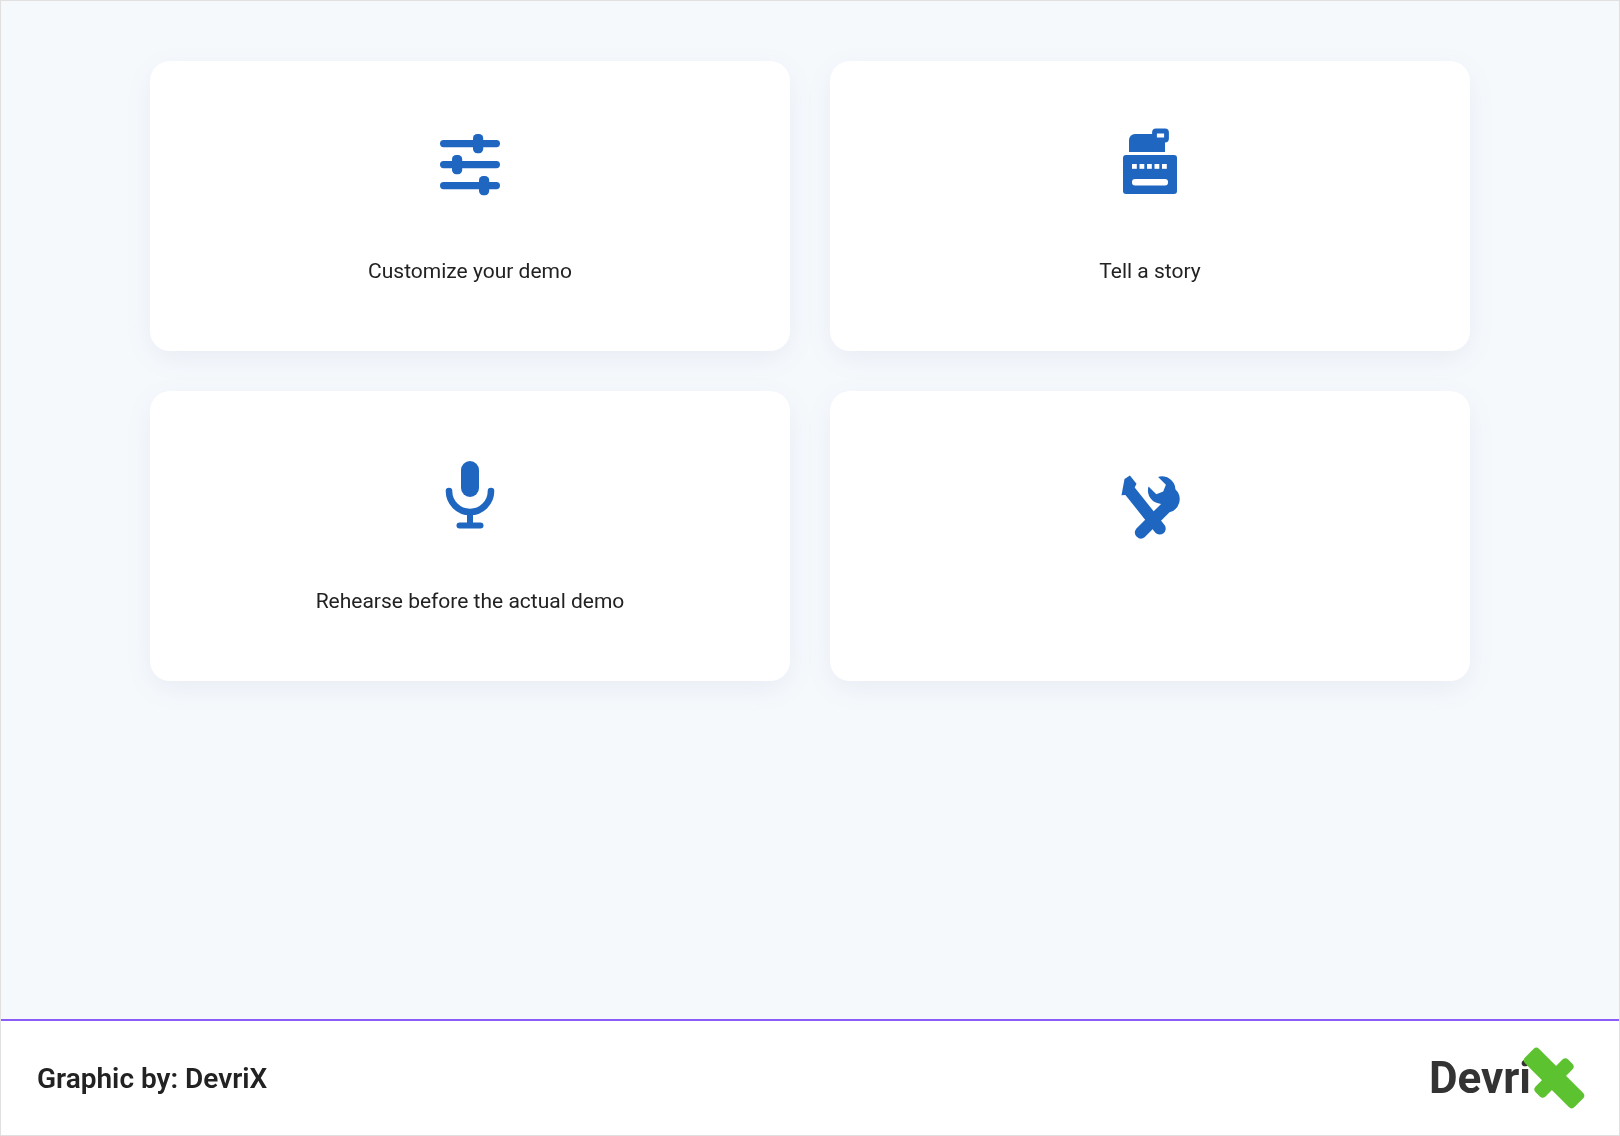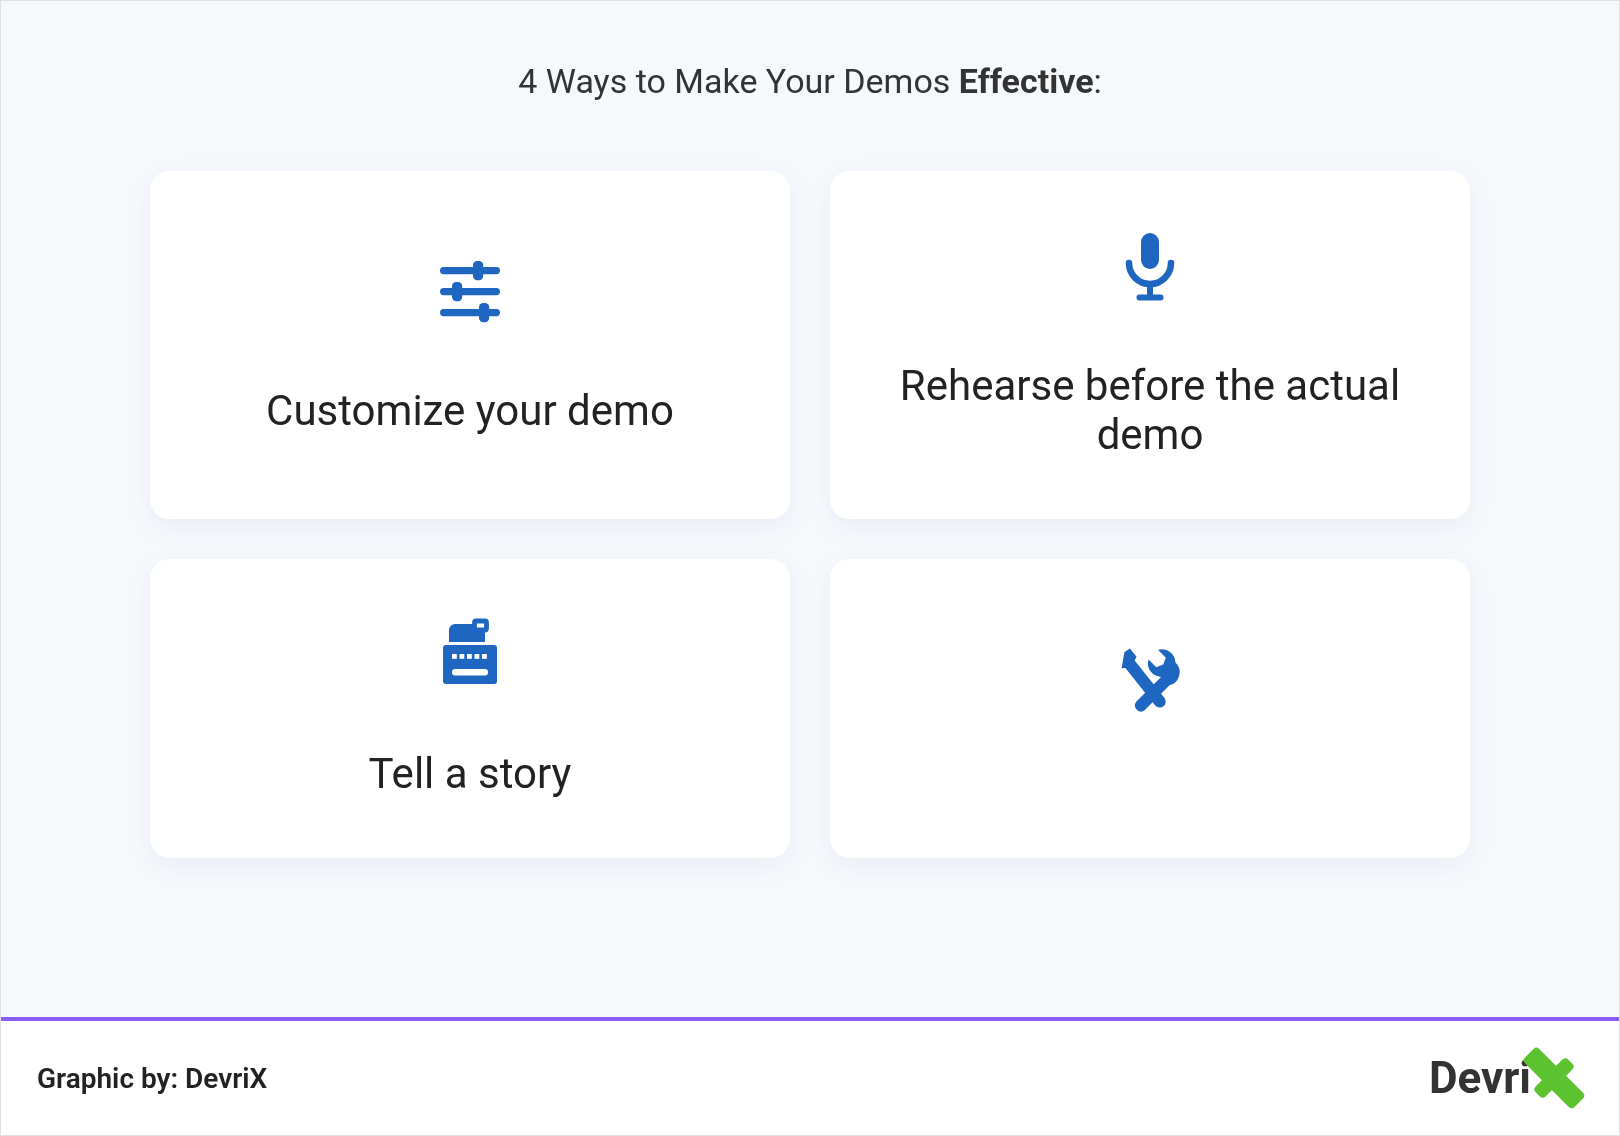--- a/index.html
+++ b/index.html
@@ -58,31 +58,31 @@
       align-items: center;
       justify-content: center;
       margin-bottom: 50px;
     }
     .icon-wrap svg {
       width: 72px;
       height: 72px;
       fill: #1f66c1;
     }
     .card-label {
-      font-size: 42px;
+      font-size: 21px;
       color: #222;
       text-align: center;
       font-weight: 400;
     }
     .footer {
       display: flex;
       align-items: center;
       justify-content: space-between;
       padding: 28px 36px;
-      border-top: 4px solid #8b5cf6;
+      border-top: 2px solid #8b5cf6;
       background: #fff;
     }
     .footer-text {
       font-size: 28px;
       color: #222;
       font-weight: 600;
     }
     .logo {
       display: flex;
       align-items: center;
@@ -115,67 +115,64 @@
     .logo .x-mark::after {
       width: 46px;
       height: 14px;
       transform: translate(-50%, -50%) rotate(-45deg);
     }
   </style>
 </head>
 <body>
 
 <div class="main-panel">
-  <h1 class="title">
-    <span>4 Ways to Make Your Demos </span><span class="bold">Effective</span><span>:</span>
-  </h1>
 
   <div class="grid">
 
     <div class="card">
       <div class="icon-wrap">
         <svg viewBox="0 0 24 24">
           <rect x="2" y="4" width="20" height="2.4" rx="1.2"></rect>
           <rect x="13" y="2" width="3.4" height="6.4" rx="1.4"></rect>
           <rect x="2" y="11" width="20" height="2.4" rx="1.2"></rect>
           <rect x="6" y="9" width="3.4" height="6.4" rx="1.4"></rect>
           <rect x="2" y="18" width="20" height="2.4" rx="1.2"></rect>
           <rect x="15" y="16" width="3.4" height="6.4" rx="1.4"></rect>
         </svg>
       </div>
       <div class="card-label">Customize your demo</div>
     </div>
 
     <div class="card">
       <div class="icon-wrap">
         <svg viewBox="0 0 24 24">
-          <rect x="9" y="1" width="6" height="12" rx="3"></rect>
-          <path d="M5 11 a7 7 0 0 0 14 0" fill="none" stroke="#1f66c1" stroke-width="2.2" stroke-linecap="round"></path>
-          <rect x="11" y="18" width="2" height="4"></rect>
-          <rect x="7.5" y="21.5" width="9" height="2" rx="1"></rect>
-        </svg>
-      </div>
-      <div class="card-label">Rehearse before the actual demo</div>
-    </div>
-
-    <div class="card">
-      <div class="icon-wrap">
-        <svg viewBox="0 0 24 24">
           <path d="M7 2 h8 a2 2 0 0 1 2 2 v4 h-12 v-4 a2 2 0 0 1 2 -2 z"></path>
           <rect x="13.5" y="1" width="4" height="3" rx="0.5" fill="#fff" stroke="#1f66c1" stroke-width="1.6"></rect>
           <path d="M4 9 h16 a1 1 0 0 1 1 1 v11 a1 1 0 0 1 -1 1 h-16 a1 1 0 0 1 -1 -1 v-11 a1 1 0 0 1 1 -1 z"></path>
           <rect x="6" y="12" width="1.6" height="1.6" fill="#fff"></rect>
           <rect x="8.5" y="12" width="1.6" height="1.6" fill="#fff"></rect>
           <rect x="11" y="12" width="1.6" height="1.6" fill="#fff"></rect>
           <rect x="13.5" y="12" width="1.6" height="1.6" fill="#fff"></rect>
           <rect x="16" y="12" width="1.6" height="1.6" fill="#fff"></rect>
           <rect x="6" y="17" width="12" height="2.2" rx="1" fill="#fff"></rect>
         </svg>
       </div>
       <div class="card-label">Tell a story</div>
+    </div>
+
+    <div class="card">
+      <div class="icon-wrap">
+        <svg viewBox="0 0 24 24">
+          <rect x="9" y="1" width="6" height="12" rx="3"></rect>
+          <path d="M5 11 a7 7 0 0 0 14 0" fill="none" stroke="#1f66c1" stroke-width="2.2" stroke-linecap="round"></path>
+          <rect x="11" y="18" width="2" height="4"></rect>
+          <rect x="7.5" y="21.5" width="9" height="2" rx="1"></rect>
+        </svg>
+      </div>
+      <div class="card-label">Rehearse before the actual demo</div>
     </div>
 
     <div class="card">
       <div class="icon-wrap">
         <svg viewBox="0 0 24 24">
           <path d="M3.5 3 l1.8 -1.2 l2.2 2.8 l-0.6 1.2 l10 12.6 a2 2 0 0 1 -3.1 2.5 l-10 -12.6 l-1.3 0.1 z"></path>
           <path d="M20.5 6.5 a4.5 4.5 0 0 0 -5.8 -4.2 l2.6 2.6 l-0.9 2.3 l-2.3 0.9 l-2.6 -2.6 a4.5 4.5 0 0 0 4.2 5.8 l-8.3 8.3 a2 2 0 0 0 2.8 2.8 l8.3 -8.3 a4.5 4.5 0 0 0 2 -7.6 z"></path>
         </svg>
       </div>
     </div>

